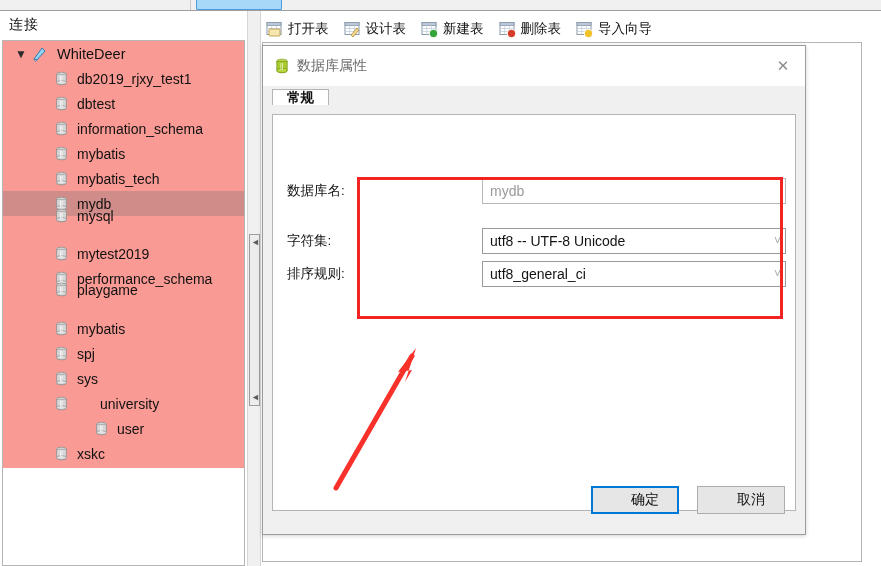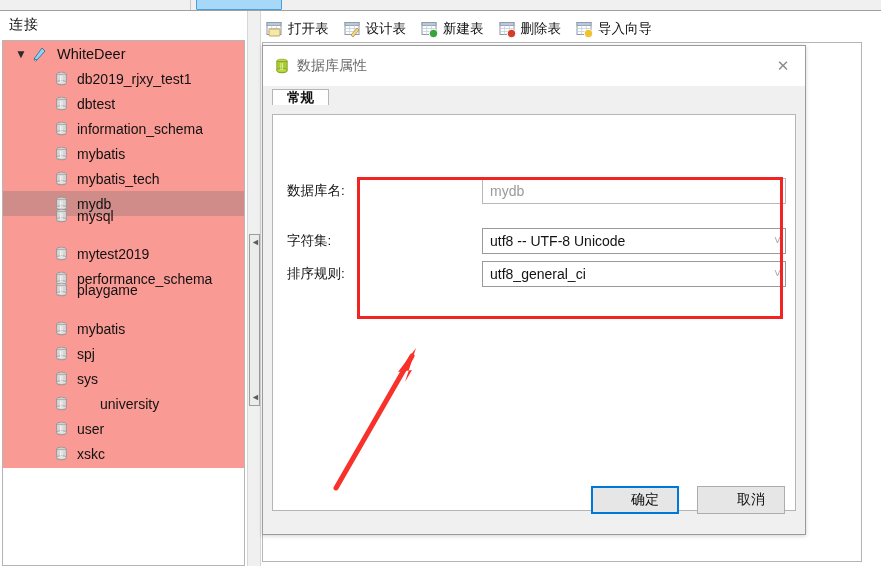--- a/index.html
+++ b/index.html
@@ -362,21 +362,21 @@
             <div class="tree-row" style="top: 350px; gap: 23px;">
               <span class="db-icon"><svg width="15" height="15" viewBox="0 0 15 15">
                   <ellipse cx="7.5" cy="3.1" rx="4.9" ry="1.9" fill="#f2f2f2" stroke="#8d8d8d" stroke-width="0.8"></ellipse>
                   <path d="M2.6 3.1 V11.8 C2.6 12.9 4.8 13.8 7.5 13.8 C10.2 13.8 12.4 12.9 12.4 11.8 V3.1 Z" fill="#d6d6d6" stroke="#8d8d8d" stroke-width="0.8"></path>
                   <ellipse cx="7.5" cy="11.6" rx="4.9" ry="1.9" fill="#e2e2e2" stroke="#8d8d8d" stroke-width="0.7"></ellipse>
                   <rect x="6.1" y="4.6" width="0.85" height="6.6" fill="#ffffff" opacity="0.8"></rect>
                   <rect x="7.6" y="4.6" width="0.85" height="6.6" fill="#ffffff" opacity="0.8"></rect>
                 </svg></span>
               <span class="label">university</span>
             </div>
-            <div class="tree-row" style="top: 375px;">
+            <div class="tree-row" style="top: 375px; padding-left: 40px;">
               <span class="db-icon"><svg width="15" height="15" viewBox="0 0 15 15">
                   <ellipse cx="7.5" cy="3.1" rx="4.9" ry="1.9" fill="#f2f2f2" stroke="#8d8d8d" stroke-width="0.8"></ellipse>
                   <path d="M2.6 3.1 V11.8 C2.6 12.9 4.8 13.8 7.5 13.8 C10.2 13.8 12.4 12.9 12.4 11.8 V3.1 Z" fill="#d6d6d6" stroke="#8d8d8d" stroke-width="0.8"></path>
                   <ellipse cx="7.5" cy="11.6" rx="4.9" ry="1.9" fill="#e2e2e2" stroke="#8d8d8d" stroke-width="0.7"></ellipse>
                   <rect x="6.1" y="4.6" width="0.85" height="6.6" fill="#ffffff" opacity="0.8"></rect>
                   <rect x="7.6" y="4.6" width="0.85" height="6.6" fill="#ffffff" opacity="0.8"></rect>
                 </svg></span>
               <span class="label">user</span>
             </div>
             <div class="tree-row" style="top: 400px;">

